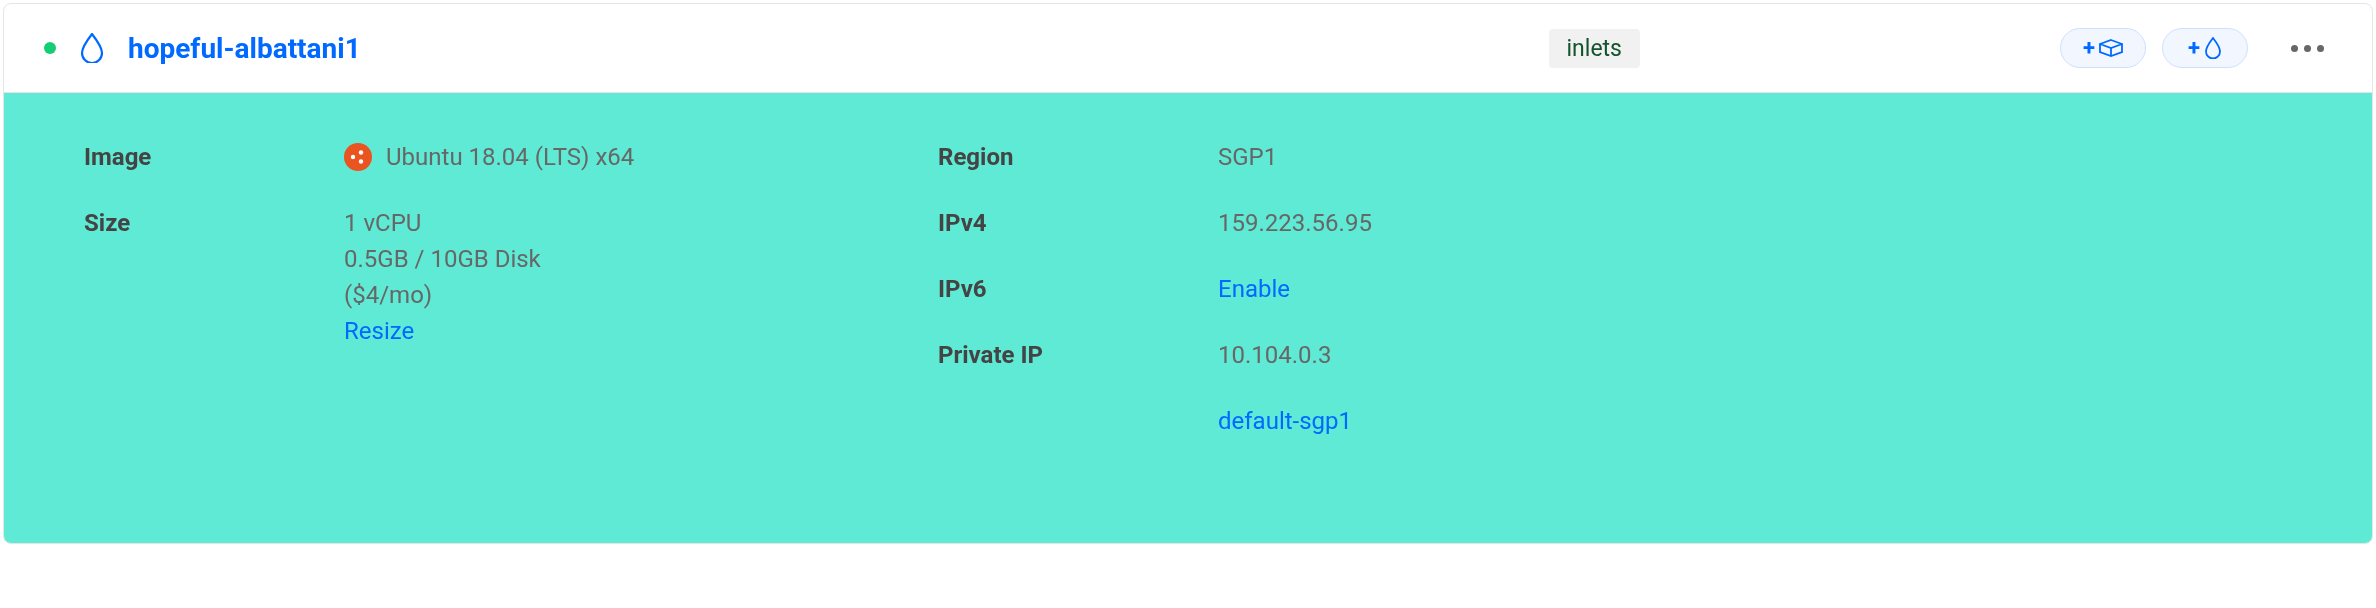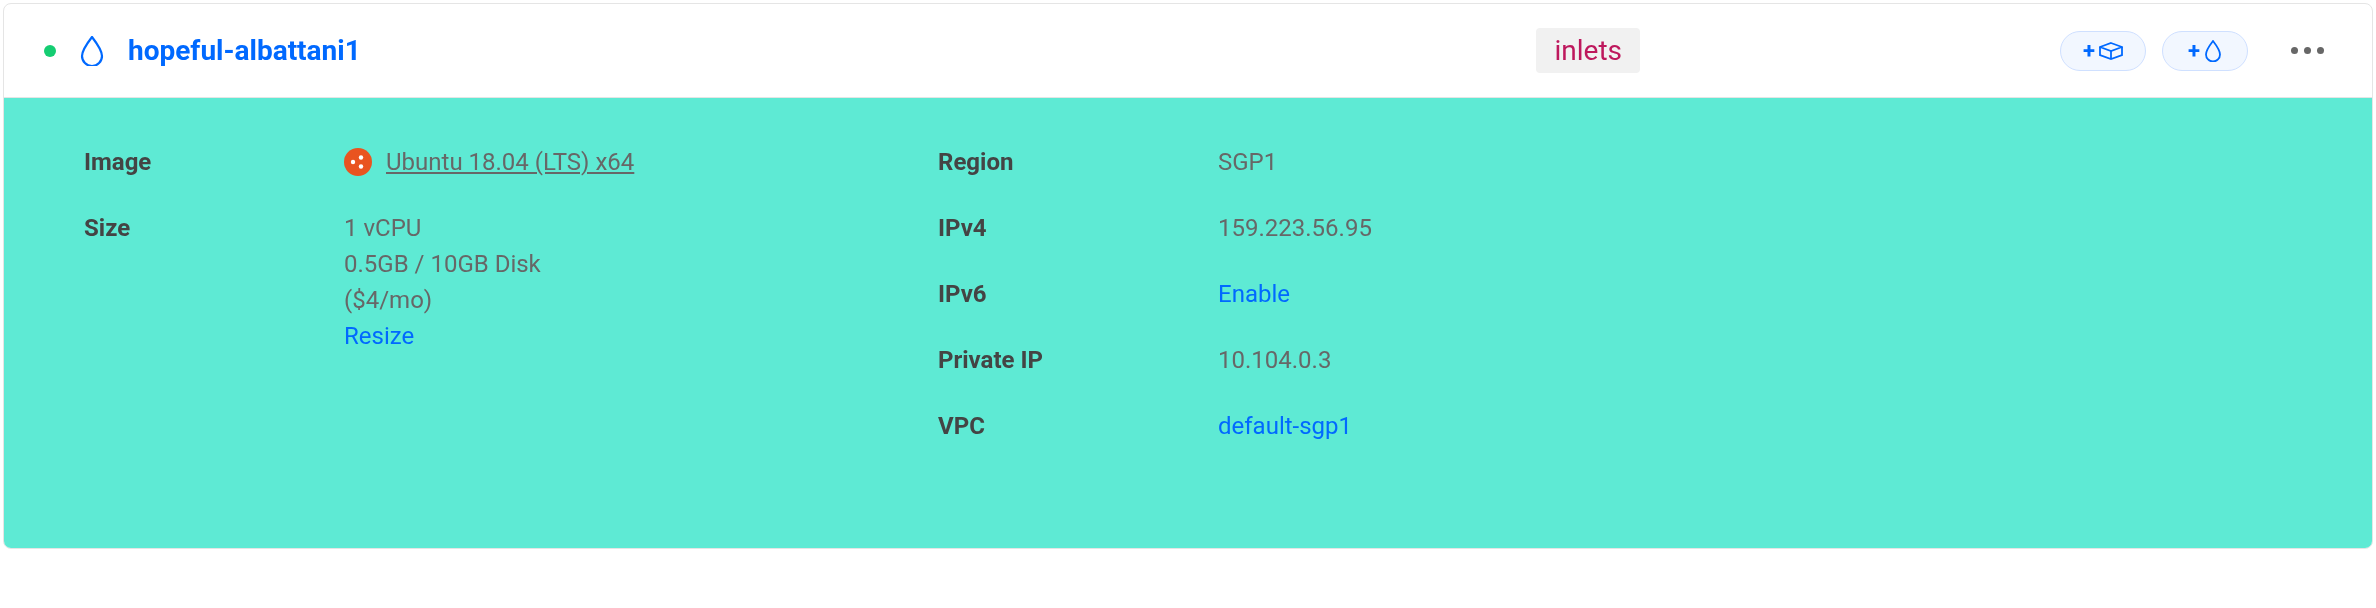--- a/index.html
+++ b/index.html
@@ -33,22 +33,22 @@
   .droplet-icon svg { display: block; }
   .name {
     font-size: 28px;
     font-weight: 700;
     color: #0069ff;
     margin-left: 24px;
   }
   .spacer { flex: 1; }
   .tag {
     background: #f1f1f1;
-    color: #be185d;
-    font-size: 28px;
+    color: #14532d;
+    font-size: 23px;
     padding: 6px 18px;
     border-radius: 4px;
     margin-right: 420px;
   }
   .pill-btn {
     display: inline-flex;
     align-items: center;
     justify-content: center;
     border: 1px solid #cfe0ff;
     background: #f2f7ff;
@@ -98,21 +98,21 @@
     align-items: flex-start;
   }
   .val {
     color: #676767;
     font-size: 24px;
     height: 66px;
     display: flex;
     align-items: flex-start;
   }
   .link { color: #0069ff; cursor: pointer; }
-  .img-row { display: flex; align-items: flex-end; gap: 14px; text-decoration: underline; }
+  .img-row { display: flex; align-items: flex-end; gap: 14px; }
   .ubuntu-icon {
     width: 28px; height: 28px; border-radius: 50%;
     background: #e95420;
     display: flex; align-items: center; justify-content: center;
   }
   .ubuntu-icon svg { display: block; }
   .size-block { display: flex; flex-direction: column; gap: 8px; }
 </style>
 </head>
 <body>
@@ -174,21 +174,20 @@
           <div>($4/mo)</div>
           <div class="link">Resize</div>
         </div>
       </div>
     </div>
     <div class="col labelcol2">
       <div class="lbl">Region</div>
       <div class="lbl">IPv4</div>
       <div class="lbl">IPv6</div>
       <div class="lbl">Private IP</div>
-      <div class="lbl">VPC</div>
     </div>
     <div class="col valcol2">
       <div class="val">SGP1</div>
       <div class="val">159.223.56.95</div>
       <div class="val">
           <span class="link">Enable</span>
         </div>
       <div class="val">10.104.0.3</div>
       <div class="val">
           <span class="link">default-sgp1</span>

